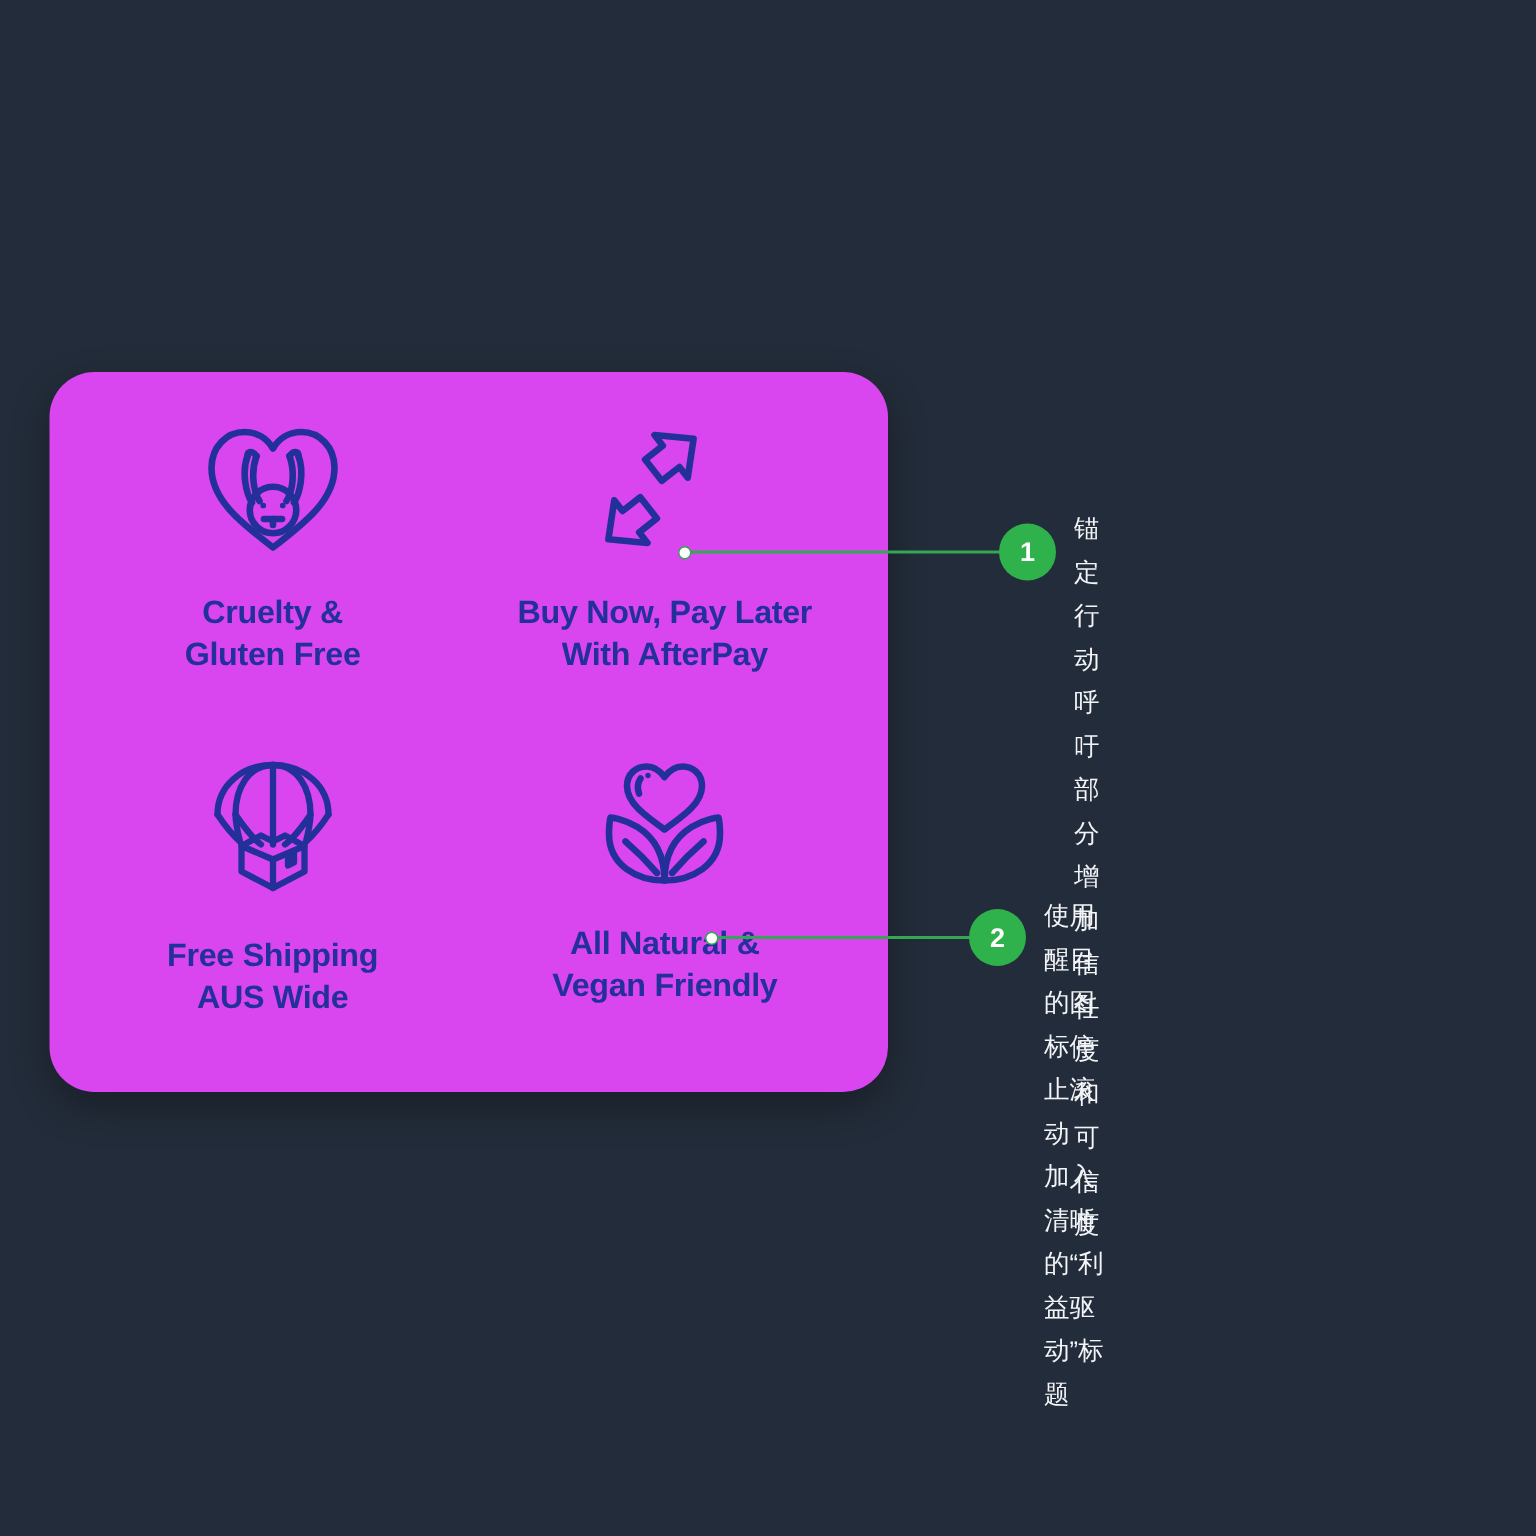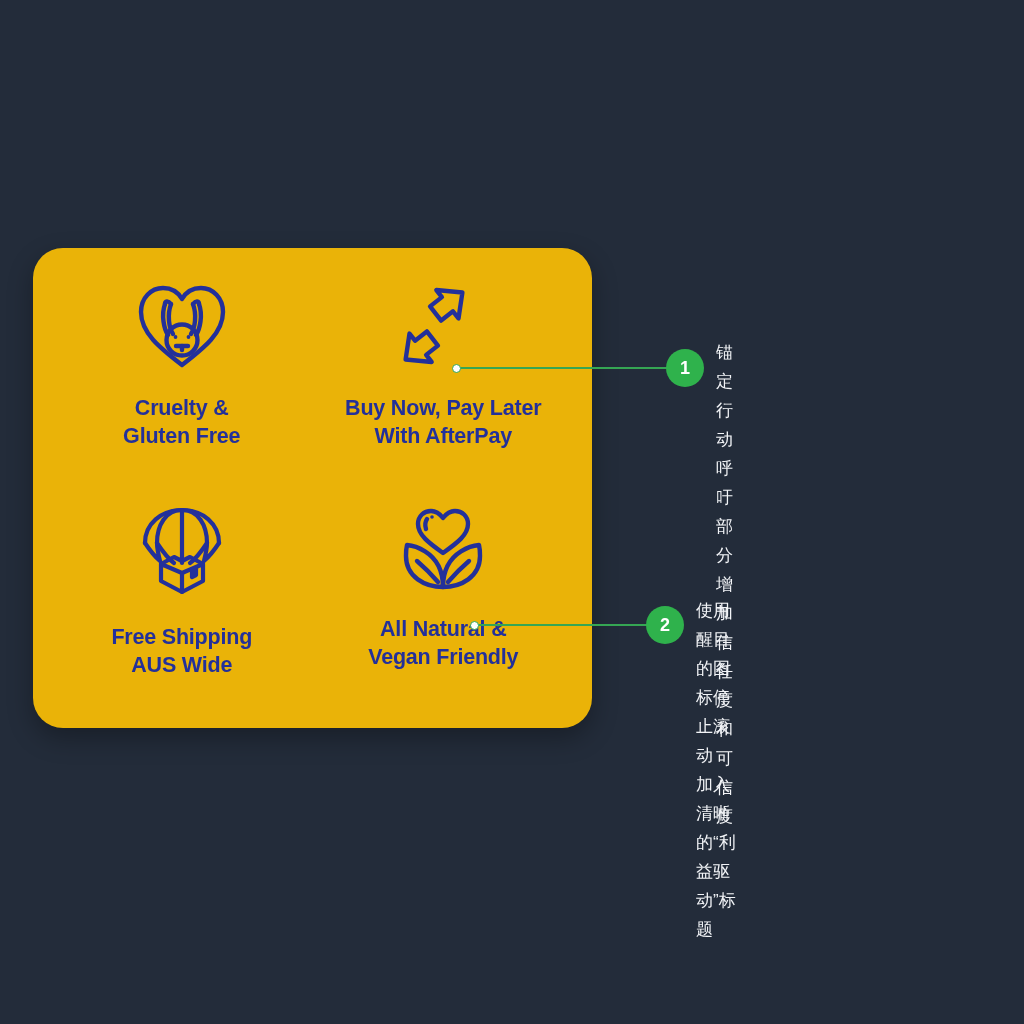--- a/index.html
+++ b/index.html
@@ -19,21 +19,21 @@
     background: #232c3a;
   }
 
   
   #trust-card {
     position: absolute;
     left: 33px;
     top: 248px;
     width: 559px;
     height: 480px;
-    background: #eab308;
+    background: #d946ef;
     border-radius: 30px;
     box-shadow: 0 10px 26px rgba(0,0,0,0.30);
     display: grid;
     grid-template-columns: 1fr 1fr;
     grid-template-rows: 1fr 1fr;
     box-sizing: border-box;
     padding: 26px 18px 20px 18px;
   }
   .badge-cell {
     display: flex;

